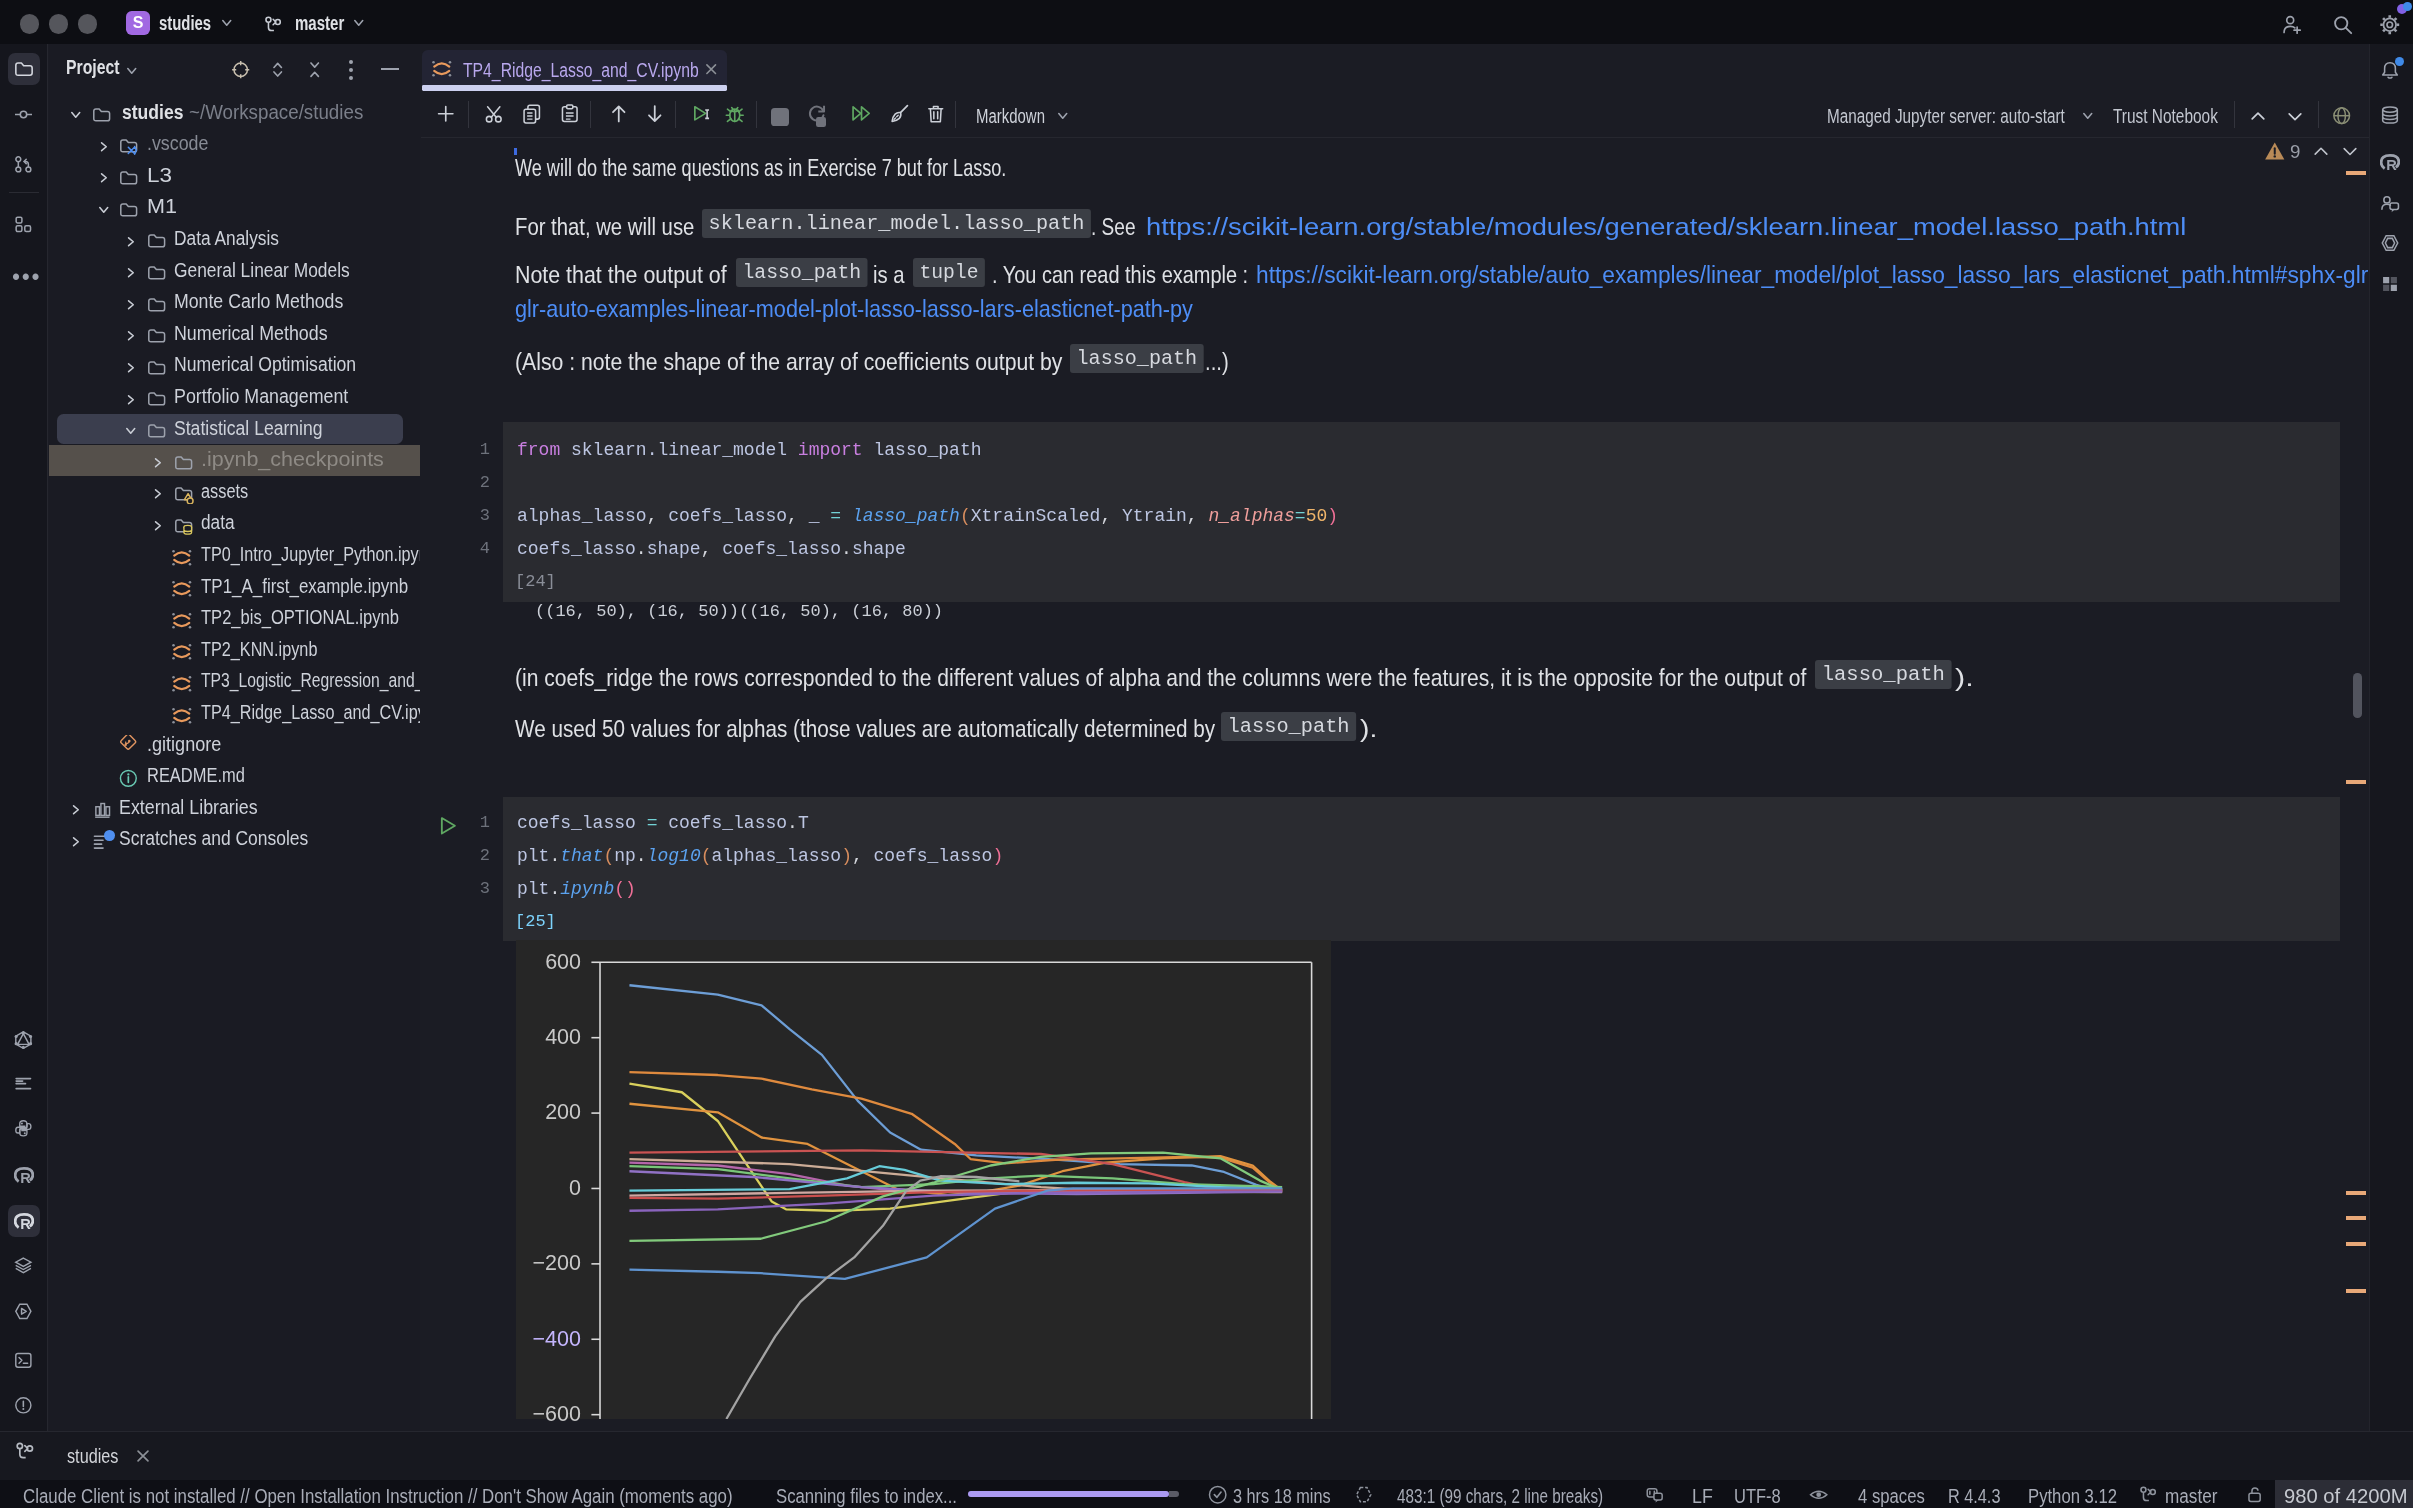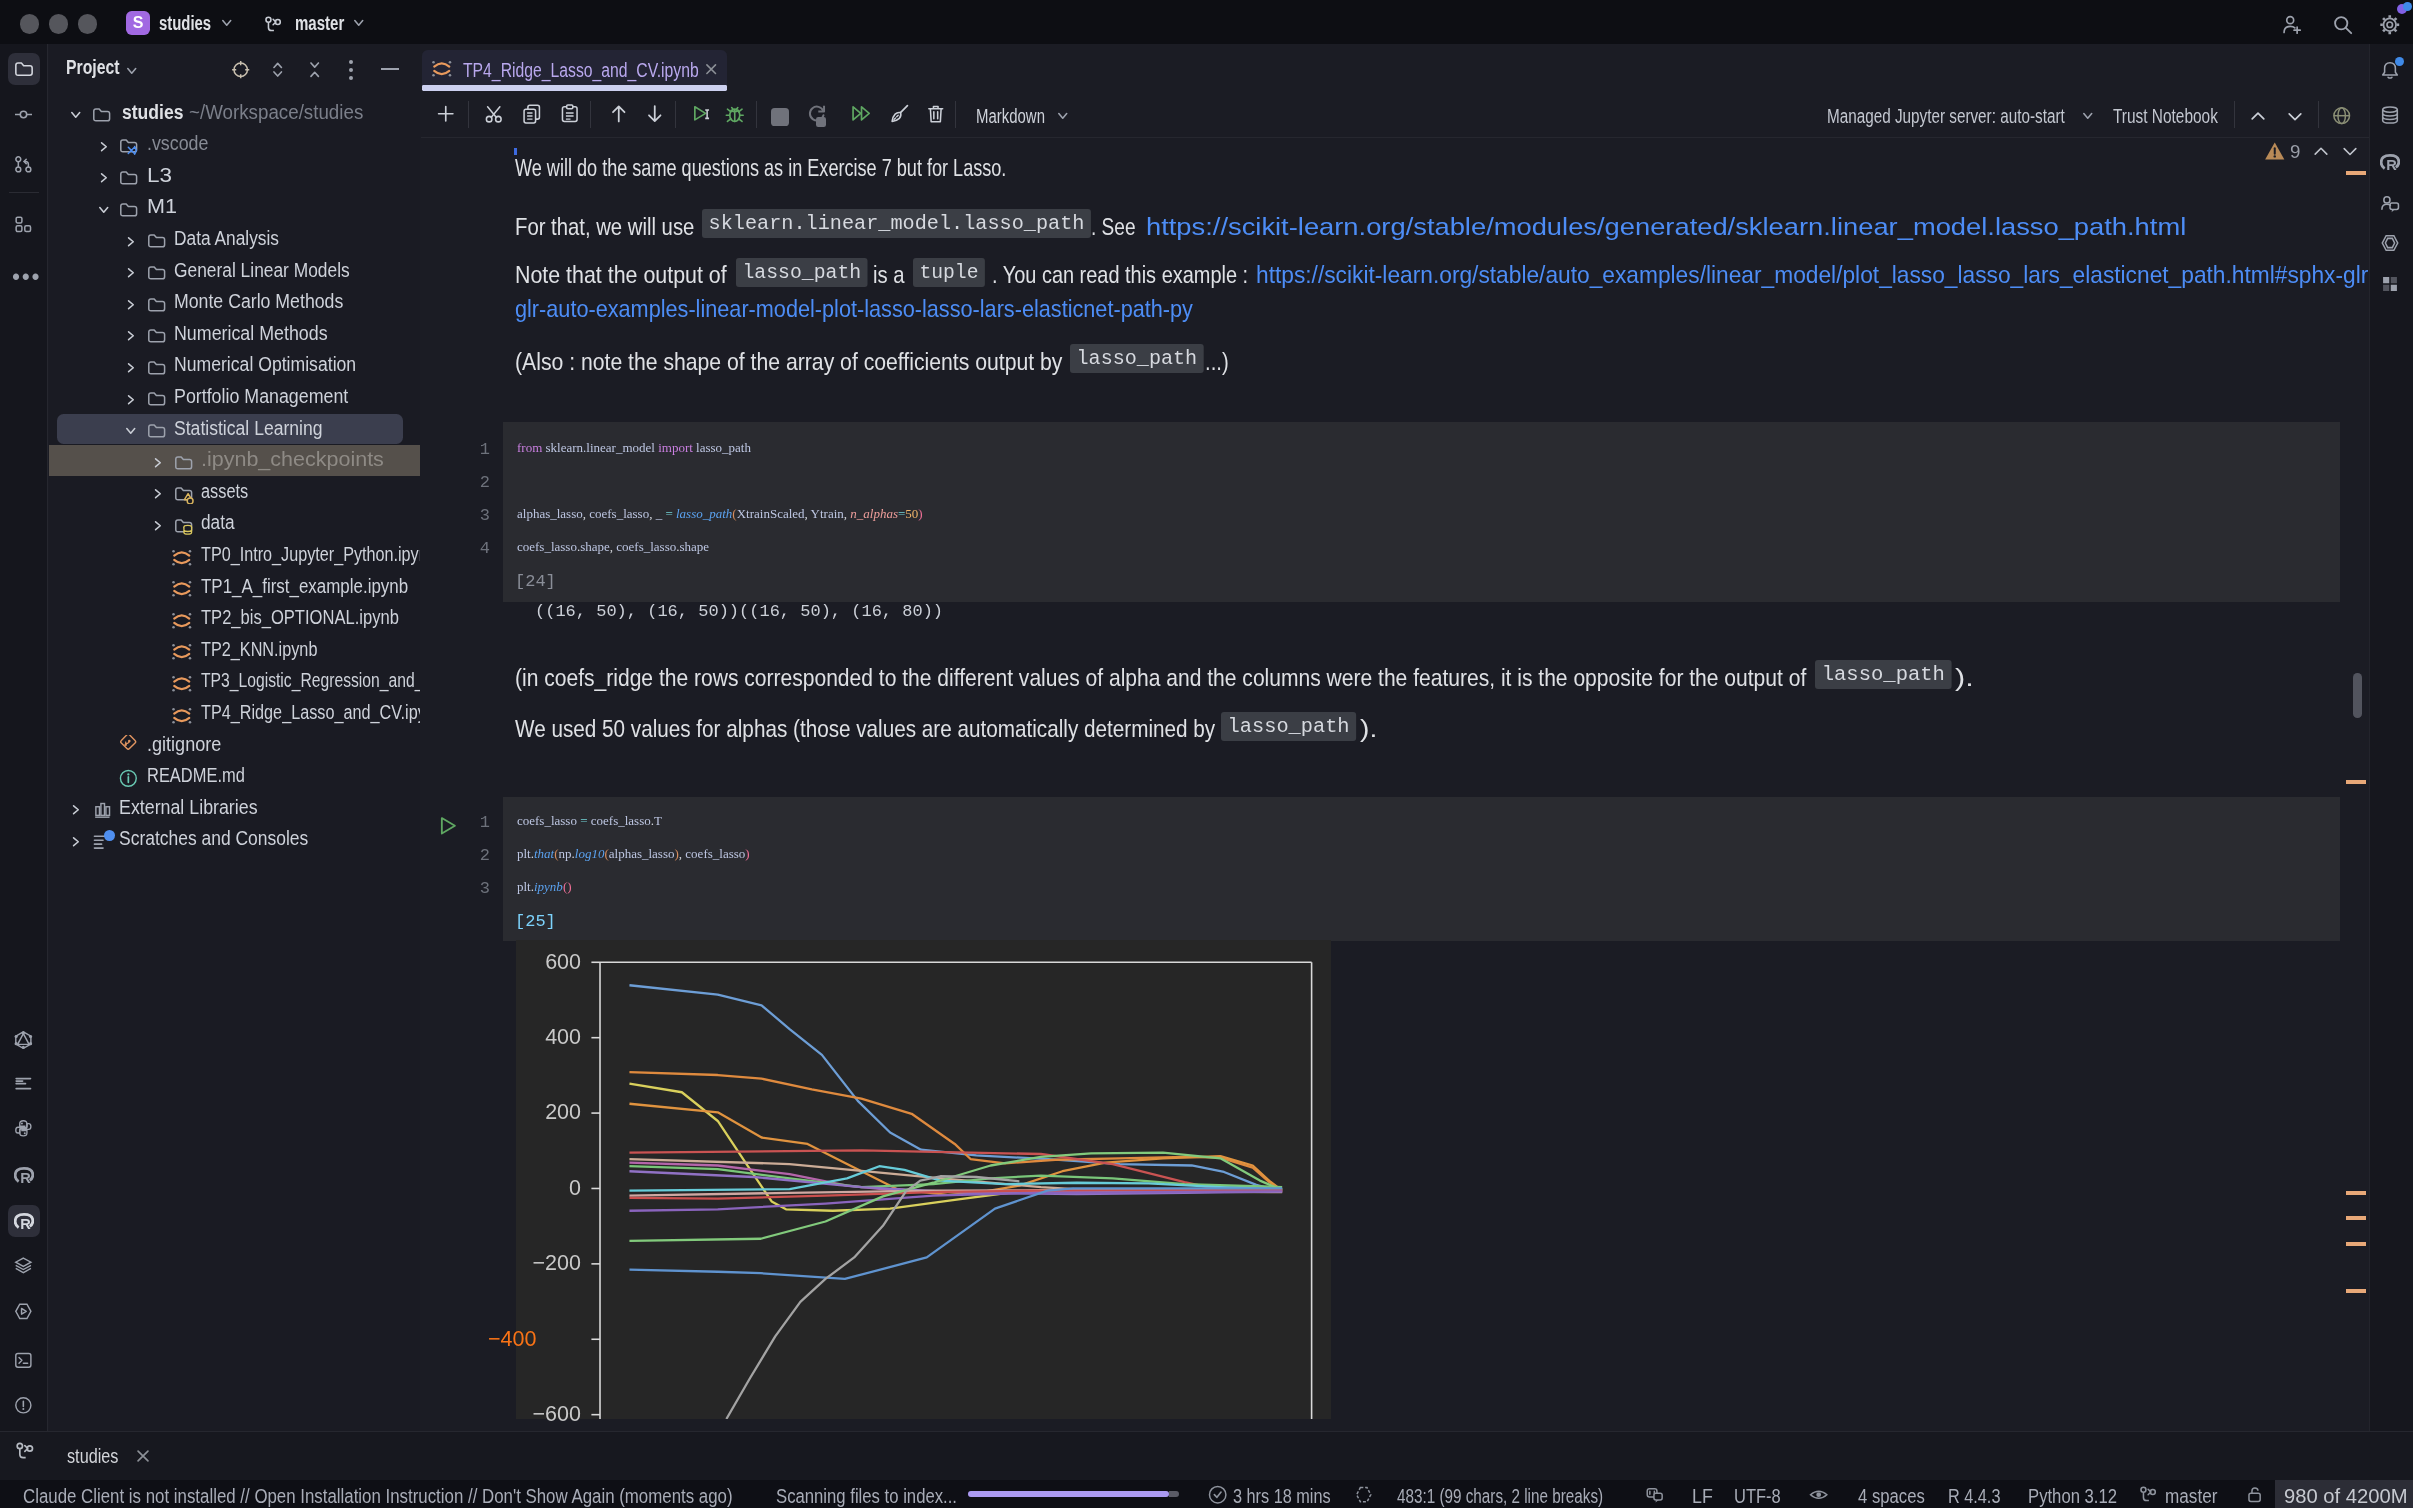--- a/index.html
+++ b/index.html
@@ -1,19 +1,19 @@
 <!DOCTYPE html>
 <html style="font-size:11.5px"><head><meta charset="utf-8"><style>
 *{margin:0;padding:0;box-sizing:border-box}
 html,body{width:2413px;height:1508px;background:#1b1c24;overflow:hidden}
 body{font-family:"Liberation Sans",sans-serif;position:relative}
 .abs{position:absolute;white-space:nowrap}
 .t{color:#ced2da;font-size:20px}
 .mono{font-family:"Liberation Mono",monospace}
-.code{font-family:Liberation Serif, serif;font-size:13px;white-space:pre;color:#bdc6e2}
+.code{font-family:Liberation Mono, monospace;font-size:18px;white-space:pre;color:#bdc6e2}
 .ln{font-family:"Liberation Mono",monospace;font-size:17px;color:#6d717b;width:43px;text-align:right}
 .md{font-size:24.4px;color:#dfe1e5}
 .chip{display:inline-block;background:#3b3e45;color:#d6d9df;font-family:"Liberation Mono",monospace;font-size:20px;padding:2.9px 6.5px;border-radius:2.9px}
 .lnk{color:#4d8df6}
 .kw{color:#c97fe0}.fn{color:#5ba2ef;font-style:italic}.prm{color:#ef9e9b;font-style:italic}
 .num{color:#efb46a}.eq{color:#72d2d5}.po{color:#d78d5e}.pp{color:#ee6f96}.pw{color:#d4d7dd}
 .st{font-size:19.4px;color:#a8acb7}
 </style></head><body>
 
 <div class="abs" style="left:0;top:0;width:2413px;height:44px;background:#0d0e13"></div>
@@ -525,21 +525,21 @@
       <polyline points="158,419 341,416 431,392 511,357 581,338 661,314 731,302 801,297 901,296 981,304 1036,335 1059,345" stroke="#82ca7c" stroke-width="3.2" fill="none" stroke-linejoin="round"></polyline>
       <polyline points="158,459 281,462 341,464 458,472 572,442 667,374 740,349 776,346 1067,346" stroke="#5f93cf" stroke-width="3.2" fill="none" stroke-linejoin="round"></polyline>
       <polyline points="293,667 326,610 361,552 396,504 431,472 471,442 511,398 543,350 563,335 591,329 641,330 701,336" stroke="#a3a3a3" stroke-width="3.2" fill="none" stroke-linejoin="round"></polyline>
     </svg>
 </div>
 <div class="abs" style="left:488px;top:950px;width:93px;text-align:right;font-size:21.5px;color:#c9c9c9">600</div>
 <div class="abs" style="left:488px;top:1025px;width:93px;text-align:right;font-size:21.5px;color:#c9c9c9">400</div>
 <div class="abs" style="left:488px;top:1100px;width:93px;text-align:right;font-size:21.5px;color:#c9c9c9">200</div>
 <div class="abs" style="left:488px;top:1176px;width:93px;text-align:right;font-size:21.5px;color:#c9c9c9">0</div>
 <div class="abs" style="left:488px;top:1251px;width:93px;text-align:right;font-size:21.5px;color:#c9c9c9">−200</div>
-<div class="abs" style="left:488px;top:1327px;width:93px;text-align:left;font-size:21.5px;color:#f97316">−400</div>
+<div class="abs" style="left:488px;top:1327px;width:93px;text-align:right;font-size:21.5px;color:#c4b5fd">−400</div>
 <div class="abs" style="left:488px;top:1402px;width:93px;text-align:right;font-size:21.5px;color:#c9c9c9">−600</div>
 <div class="abs" style="left:2353px;top:673px;width:8.6px;height:45px;border-radius:4.3px;background:#52545e"></div>
 <div class="abs" style="left:2346px;top:171px;width:20px;height:4.3px;background:#e8a878"></div>
 <div class="abs" style="left:2346px;top:780px;width:20px;height:4.3px;background:#e8a878"></div>
 <div class="abs" style="left:2346px;top:1191px;width:20px;height:4.3px;background:#e8a878"></div>
 <div class="abs" style="left:2346px;top:1216px;width:20px;height:4.3px;background:#e8a878"></div>
 <div class="abs" style="left:2346px;top:1242px;width:20px;height:4.3px;background:#e8a878"></div>
 <div class="abs" style="left:2346px;top:1289px;width:20px;height:4.3px;background:#e8a878"></div>
 <div class="abs" style="left:2369px;top:44px;width:45px;height:1387px;background:#16171e;border-left:0.7px solid #23242c"></div>
 <svg style="position:absolute;left:2380px;top:60px" width="20" height="20" viewBox="0 0 26 26" fill="none">

